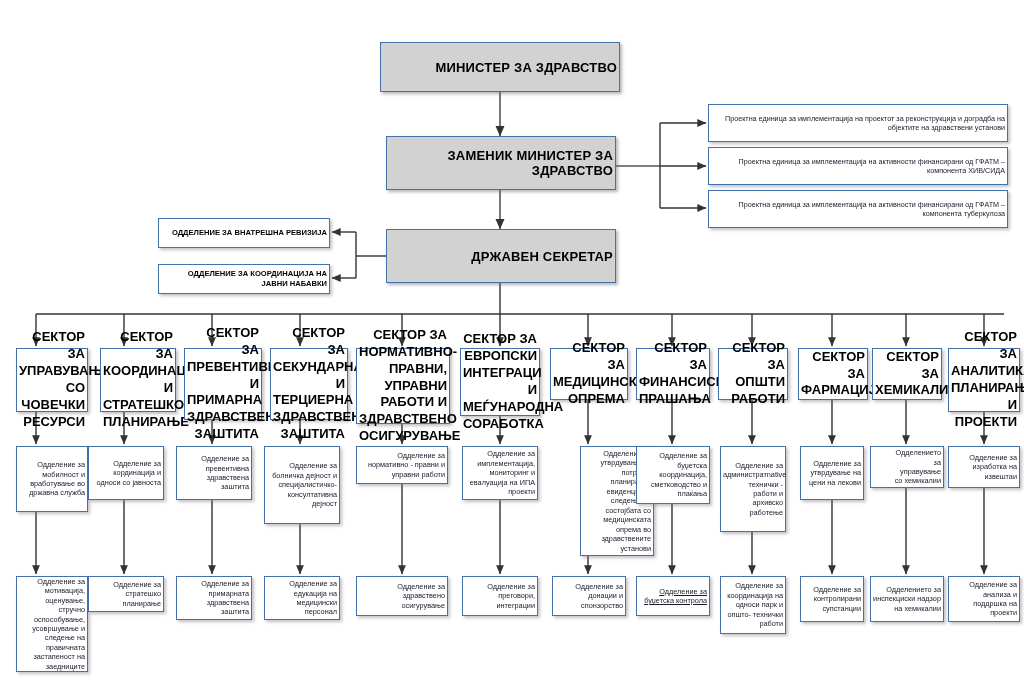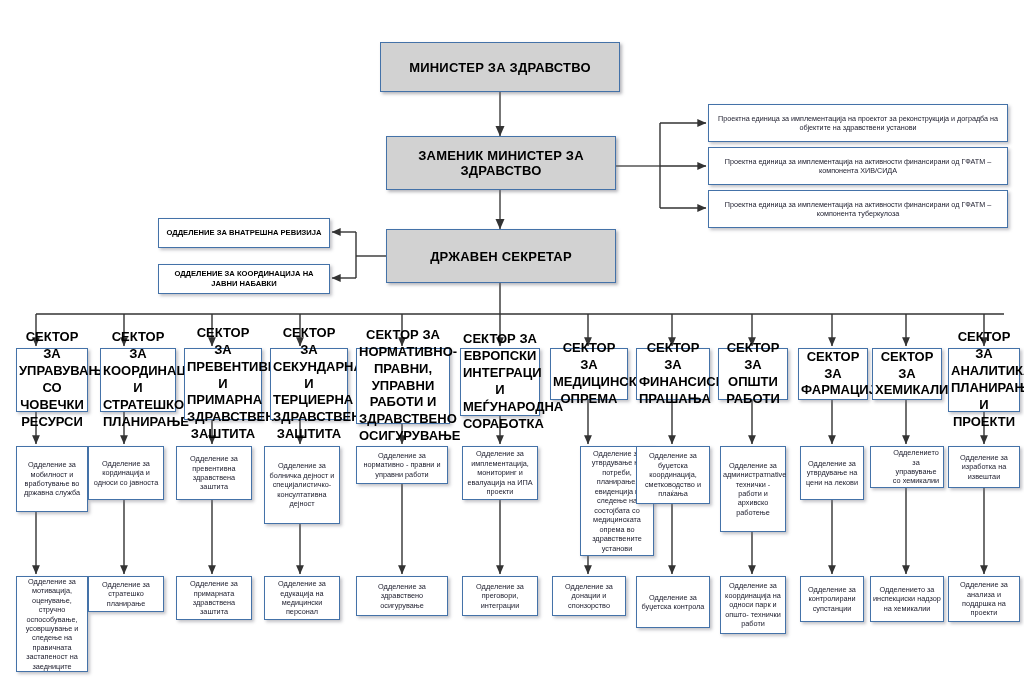--- a/index.html
+++ b/index.html
@@ -15,21 +15,21 @@
 
   .node {
     position:absolute;
     border:1px solid #4472a8;
     background:#ffffff;
     display:flex; align-items:center; justify-content:center;
     text-align:center;
     box-shadow:2px 2px 3px rgba(120,120,130,0.45);
     z-index:2;
   }
-  .node span { display:block; width:100%; padding:0 2px; }
+  .node span { display:block; width:100%; padding:0 2px;text-align:right; }
 
   .exec {
     background:#d2d2d2;
     font-weight:bold;
     font-size:13px;
     letter-spacing:0.2px;
     color:#000;
     box-shadow:2px 2px 3px rgba(110,110,120,0.5);
   }
   .sidebox {
@@ -245,21 +245,21 @@
     </div>
   <div class="node dept" style="left:356px; top:576px; width:92px; height:40px;">
       <span>Одделение за здравствено осигурување</span>
     </div>
   <div class="node dept" style="left:462px; top:576px; width:76px; height:40px;">
       <span>Одделение за преговори, интеграции</span>
     </div>
   <div class="node dept" style="left:552px; top:576px; width:74px; height:40px;">
       <span>Одделение за донации и спонзорство</span>
     </div>
-  <div class="node dept" style="left:636px; top:576px; width:74px; height:52px;">
+  <div class="node dept" style="left:636px; top:576px; width:74px; height:40px;text-decoration:underline;">
       <span>Одделение за буџетска контрола</span>
     </div>
   <div class="node dept" style="left:720px; top:576px; width:66px; height:58px;">
       <span>Одделение за координација на односи парк и општо- технички работи</span>
     </div>
   <div class="node dept" style="left:800px; top:576px; width:64px; height:46px;">
       <span>Одделение за контролирани супстанции</span>
     </div>
   <div class="node dept" style="left:870px; top:576px; width:74px; height:46px;">
       <span>Одделението за инспекциски надзор на хемикалии</span>

